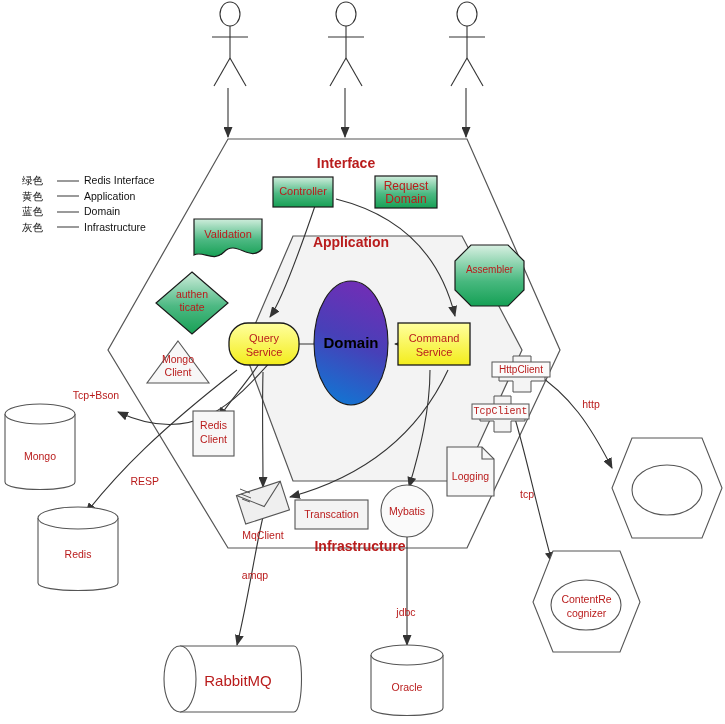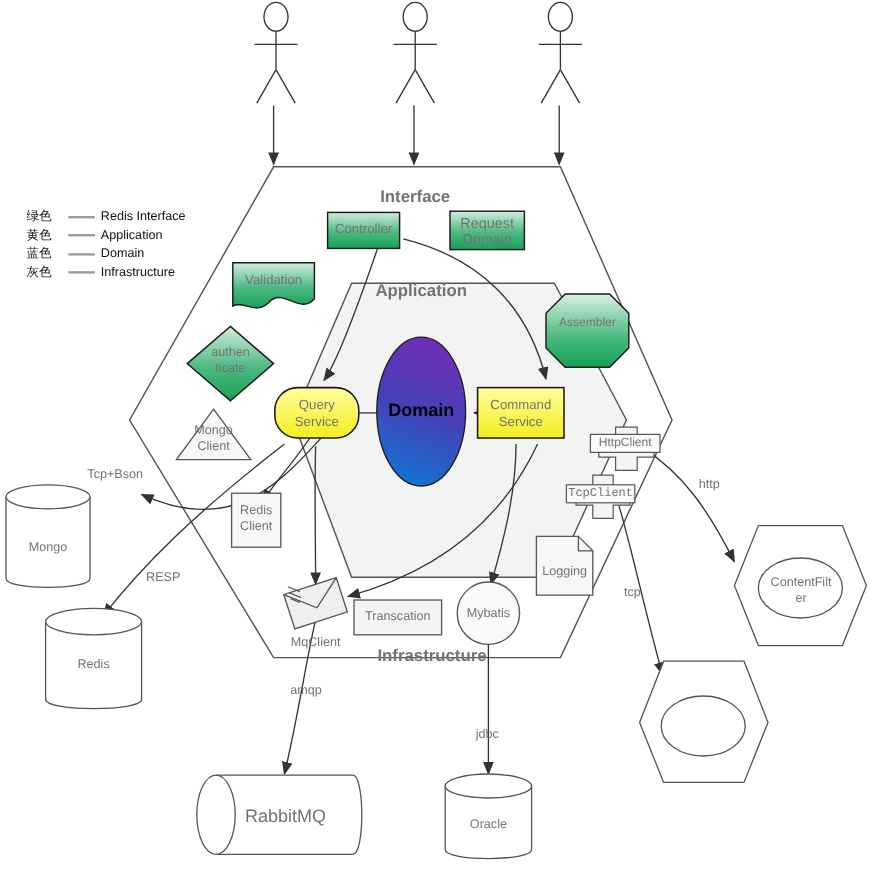--- a/index.html
+++ b/index.html
@@ -3,21 +3,21 @@
 <meta charset="utf-8">
 <style>
   html,body{margin:0;padding:0;background:#ffffff;}
   body{width:725px;height:724px;font-family:"Liberation Sans","DejaVu Sans",sans-serif;overflow:hidden;}
   #stage{position:relative;width:725px;height:724px;background:#fff;}
   svg.layer{position:absolute;left:0;top:0;width:725px;height:724px;}
   .legend{position:absolute;left:10px;top:173px;font-size:10.5px;color:#111;line-height:15.5px;}
   .legend .row{display:flex;align-items:center;white-space:nowrap;margin-left:12px;}
   .legend .cn{width:30px;display:inline-block;}
   .legend .dash{display:inline-block;width:22px;height:0;border-top:2px solid #9a9a9a;margin:0 5px;}
-  .lbl{position:absolute;color:#737373;text-align:center;pointer-events:none;}
+  .lbl{position:absolute;color:#b91c1c;text-align:center;pointer-events:none;}
 </style>
 </head>
 <body>
 
 <div id="stage">
 
   <svg class="layer" viewBox="0 0 725 724">
     <defs>
       <linearGradient id="gGreen" x1="0" y1="0" x2="0" y2="1">
         <stop offset="0%" stop-color="#cfeddc"></stop>
@@ -232,22 +232,22 @@
   <div class="lbl" style="left:377px;top:505px;width:60px;font-size:10.5px;">Mybatis</div>
   <div class="lbl" style="left:447px;top:470px;width:47px;font-size:10.5px;">Logging</div>
   <div class="lbl" style="left:492px;top:364px;width:58px;font-size:10px;">HttpClient</div>
   <div class="lbl" style="left:472px;top:406px;width:57px;font-size:10px;font-family:Liberation Mono, monospace;">TcpClient</div>
 
   <div class="lbl" style="left:10px;top:450px;width:60px;font-size:10.5px;">Mongo</div>
   <div class="lbl" style="left:48px;top:548px;width:60px;font-size:10.5px;">Redis</div>
   <div class="lbl" style="left:202px;top:672px;width:72px;font-size:15px;">RabbitMQ</div>
   <div class="lbl" style="left:377px;top:681px;width:60px;font-size:10.5px;">Oracle</div>
 
-  <div class="lbl" style="left:630px;top:478px;width:75px;font-size:10.5px;line-height:14px;"><span>ContentFilt</span><br><span>er</span></div>
+  <div class="lbl" style="left:549px;top:592px;width:75px;font-size:10.5px;line-height:14px;"><span>ContentRe</span><br><span>cognizer</span></div>
 
   <div class="lbl" style="left:62px;top:389px;width:68px;font-size:10.5px;">Tcp+Bson</div>
-  <div class="lbl" style="left:113px;top:475px;width:46px;font-size:10.5px;">RESP</div>
+  <div class="lbl" style="left:113px;top:475px;width:46px;font-size:10.5px;text-align:right;">RESP</div>
   <div class="lbl" style="left:233px;top:569px;width:44px;font-size:10.5px;">amqp</div>
   <div class="lbl" style="left:386px;top:578px;width:40px;font-size:10.5px;margin-top:28px;">jdbc</div>
   <div class="lbl" style="left:573px;top:398px;width:36px;font-size:10.5px;">http</div>
   <div class="lbl" style="left:510px;top:488px;width:34px;font-size:10.5px;">tcp</div>
 
 </div>
 
 </body></html>

